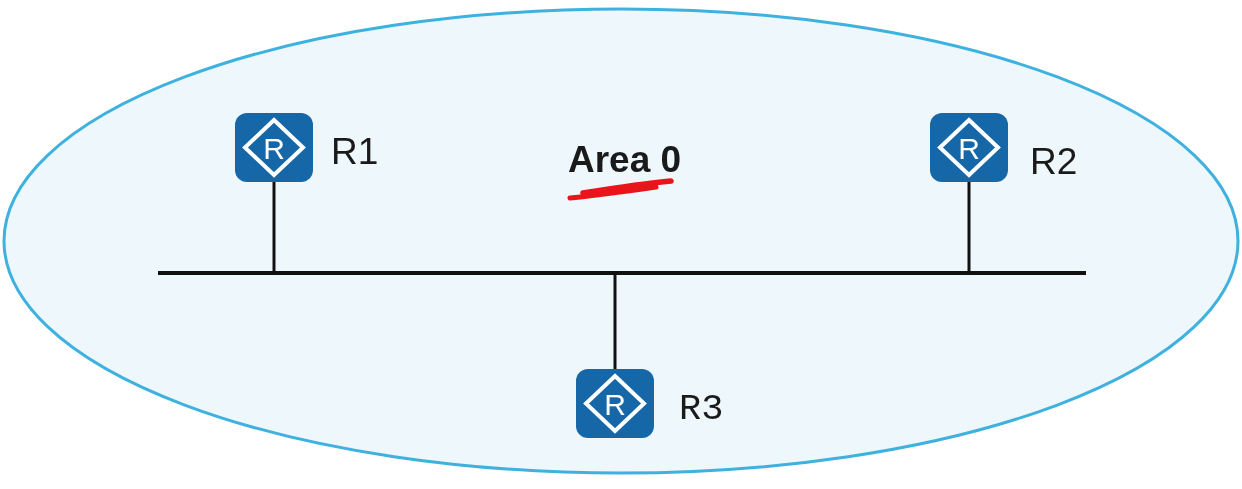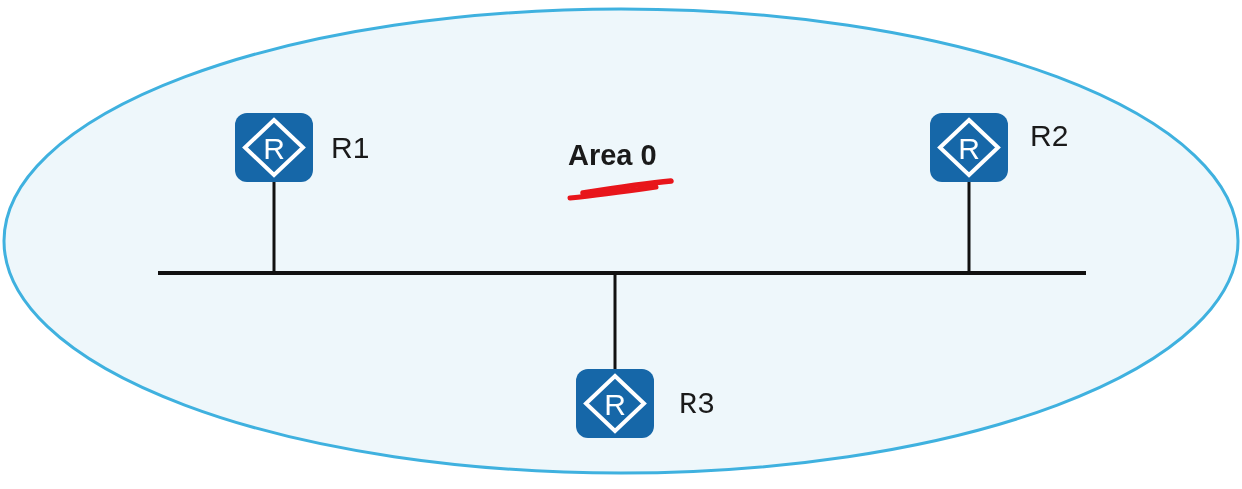--- a/index.html
+++ b/index.html
@@ -41,29 +41,29 @@
   }
   .router-letter {
     fill: #ffffff;
     font-family: "Liberation Sans", sans-serif;
     font-size: 30px;
     font-weight: 400;
   }
 
   .router-label {
     position: absolute;
-    font-size: 30px;
+    font-size: 37px;
     color: var(--label-text, #1a1a1a);
     white-space: nowrap;
   }
   .area-label {
     position: absolute;
     left: 568px;
     top: 139px;
-    font-size: 29px;
+    font-size: 37px;
     font-weight: 700;
     color: var(--label-text, #1a1a1a);
     white-space: nowrap;
   }
 </style>
 </head>
 <body>
 
 <div class="canvas">
 
@@ -92,21 +92,21 @@
   </div>
   <span class="router-label" style="left:331px; top:131px;">R1</span>
 
   <div class="router-node" style="left:930px; top:113px;">
     <svg class="router-icon-svg" width="78" height="69" viewBox="0 0 78 69">
       <rect class="router-rect" x="0" y="0" width="78" height="69" rx="12"></rect>
       <path class="router-diamond" d="M 39 7 L 68 34.5 L 39 62 L 10 34.5 Z"></path>
       <text class="router-letter" x="39" y="35" text-anchor="middle" dominant-baseline="central">R</text>
     </svg>
   </div>
-  <span class="router-label" style="left:1030px; top:119px;">R2</span>
+  <span class="router-label" style="left:1030px; top:141px;">R2</span>
 
   <div class="router-node" style="left:576px; top:369px;">
     <svg class="router-icon-svg" width="78" height="69" viewBox="0 0 78 69">
       <rect class="router-rect" x="0" y="0" width="78" height="69" rx="12"></rect>
       <path class="router-diamond" d="M 39 7 L 68 34.5 L 39 62 L 10 34.5 Z"></path>
       <text class="router-letter" x="39" y="35" text-anchor="middle" dominant-baseline="central">R</text>
     </svg>
   </div>
   <span class="router-label" style="left:679px; top:388px;font-family:Liberation Mono, monospace;">R3</span>
 

